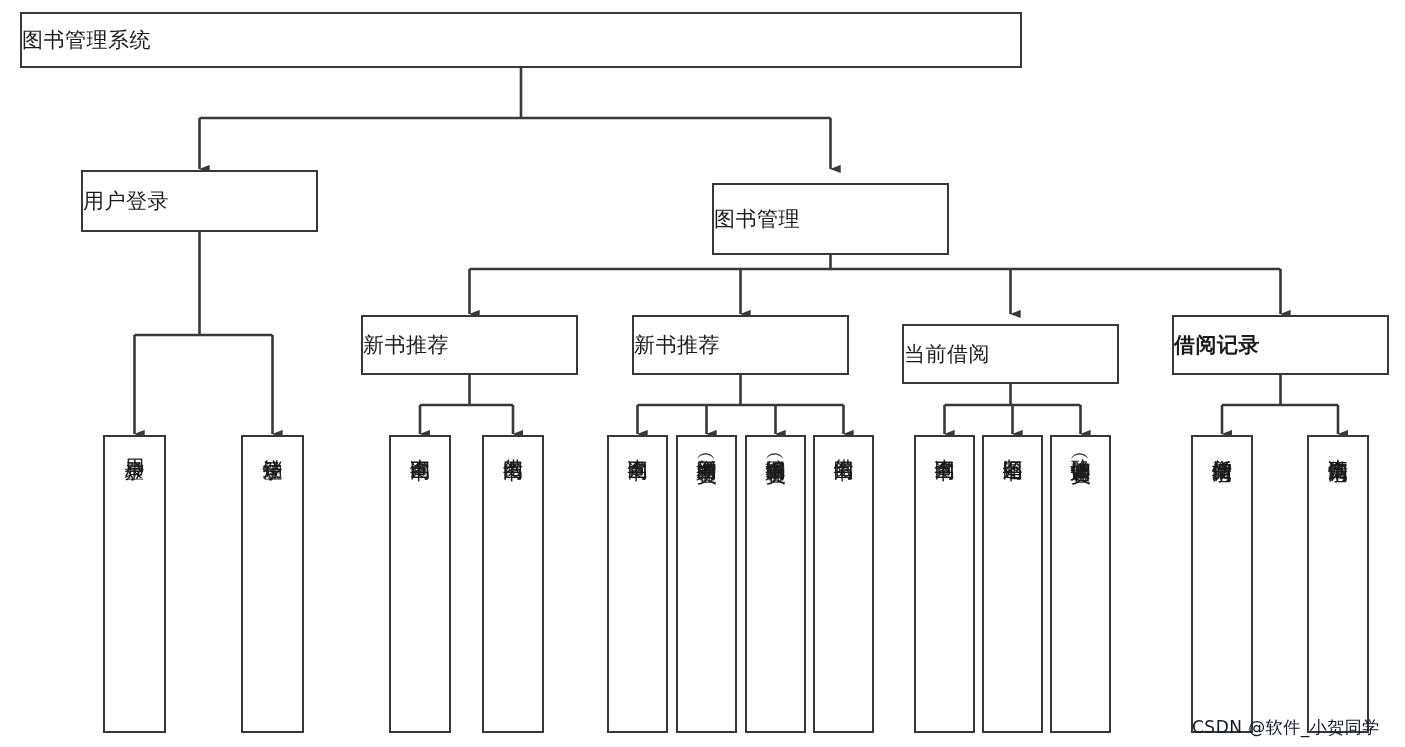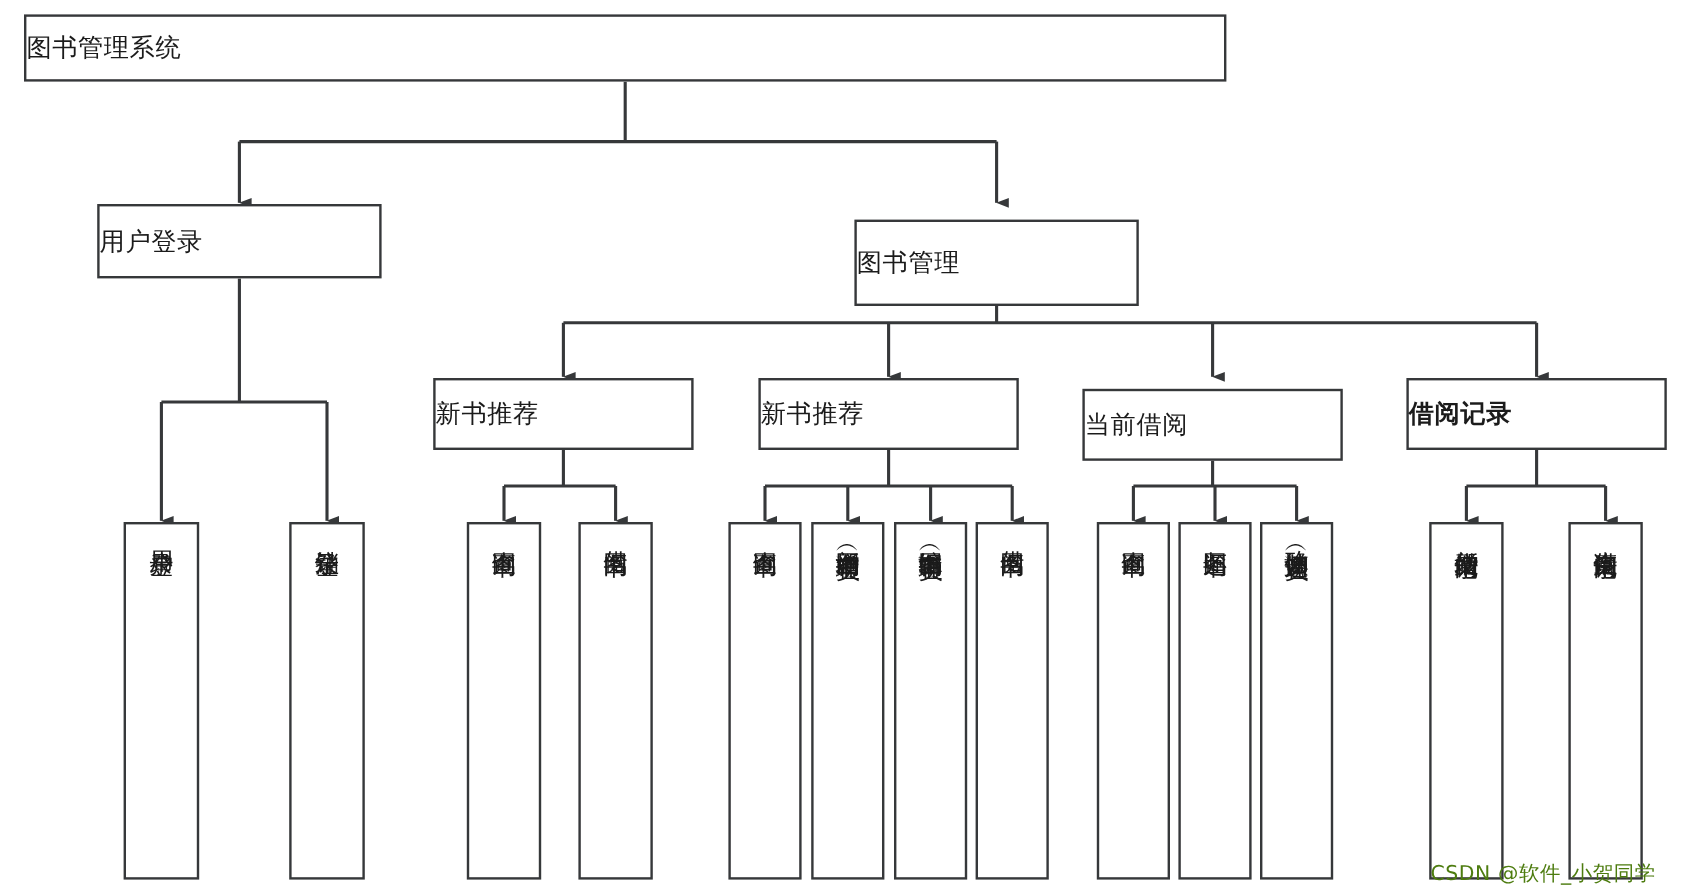--- a/index.html
+++ b/index.html
@@ -168,15 +168,15 @@
         <span class="node-label">确认归还（管理员）</span>
       </div>
       <div class="node-box vertical" style="left: 1191px; top: 435px; width: 62px; height: 298px;">
         <span class="node-label">新增借阅记录</span>
       </div>
       <div class="node-box vertical" style="left: 1307px; top: 435px; width: 62px; height: 298px;">
         <span class="node-label">查询借阅记录</span>
       </div>
     </div>
 
-  <div class="watermark" style="left: 1192px; top: 716px; color: #4d7c0f;">CSDN @软件_小贺同学</div>
+  <div class="watermark" style="left: 1192px; top: 716px; color: #0f172a;">CSDN @软件_小贺同学</div>
 
 </div>
 
 </body></html>

